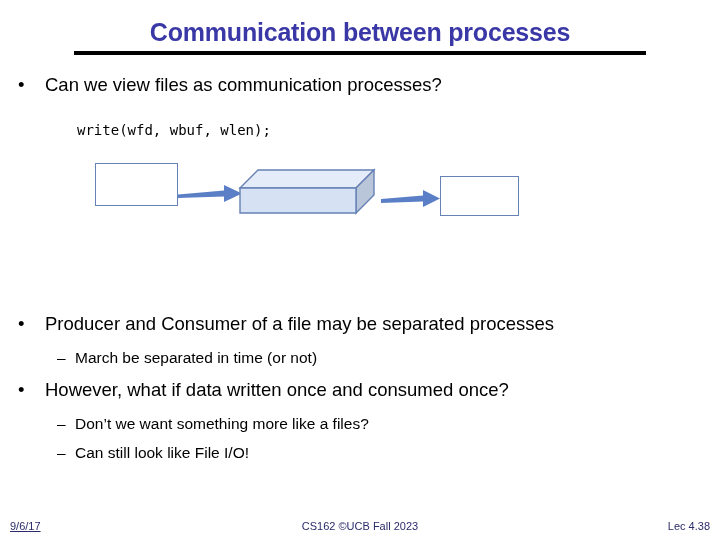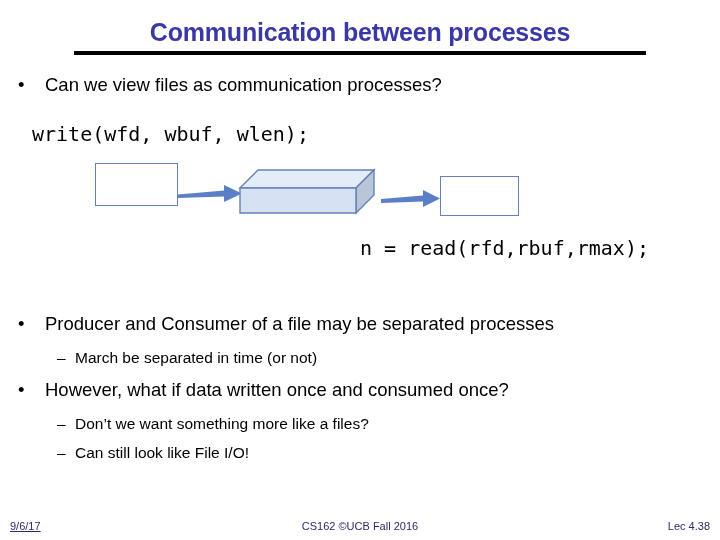--- a/index.html
+++ b/index.html
@@ -76,23 +76,24 @@
   .sub .stext {
     position: absolute;
     left: 18px;
     top: 0;
   }
 
   
   .code {
     position: absolute;
     font-family: "DejaVu Sans Mono", "Liberation Mono", monospace;
-    font-size: 20px;
+    font-size: 14px;
     color: #000000;
     white-space: pre;
+    margin-left: 45px;
   }
 
   
   .plainbox {
     position: absolute;
     background: #ffffff;
     border: 1.6px solid #6681b5;
     box-sizing: border-box;
   }
   .arrow {
@@ -147,21 +148,20 @@
 
     <polygon points="4,20 120,20 120,45 4,45" fill="#d6e1f4" stroke="#6681b5" stroke-width="1.4"></polygon>
   </svg>
 
   <svg class="arrow" style="left:381px; top:188px;" width="62" height="24" viewBox="0 0 62 24">
     <path d="M0,11 L42,7.5 L42,2 L59,10.5 L42,19 L42,13.5 L0,15 Z" fill="#5b7fc7"></path>
   </svg>
 
   <div class="plainbox" style="left:440px; top:176px; width:79px; height:40px;"></div>
 
-  <div class="code" style="left:360px; top:236px;">n = read(rfd,rbuf,rmax);</div>
 
   <div class="bullet" style="left:18px; top:313px;">
     <span class="dot">•</span>
     <span class="btext">Producer and Consumer of a file may be separated processes</span>
   </div>
 
   <div class="sub" style="left:57px; top:349px;">
     <span class="dash">–</span>
     <span class="stext">March be separated in time (or not)</span>
   </div>
@@ -175,16 +175,16 @@
     <span class="dash">–</span>
     <span class="stext">Don’t we want something more like a files?</span>
   </div>
 
   <div class="sub" style="left:57px; top:444px;">
     <span class="dash">–</span>
     <span class="stext">Can still look like File I/O!</span>
   </div>
 
   <div class="footer" id="footer-date">9/6/17</div>
-  <div class="footer" id="footer-center">CS162 ©UCB Fall 2016</div>
+  <div class="footer" id="footer-center">CS162 ©UCB Fall 2023</div>
   <div class="footer" id="footer-page">Lec 4.38</div>
 
 </div>
 
 </body></html>

